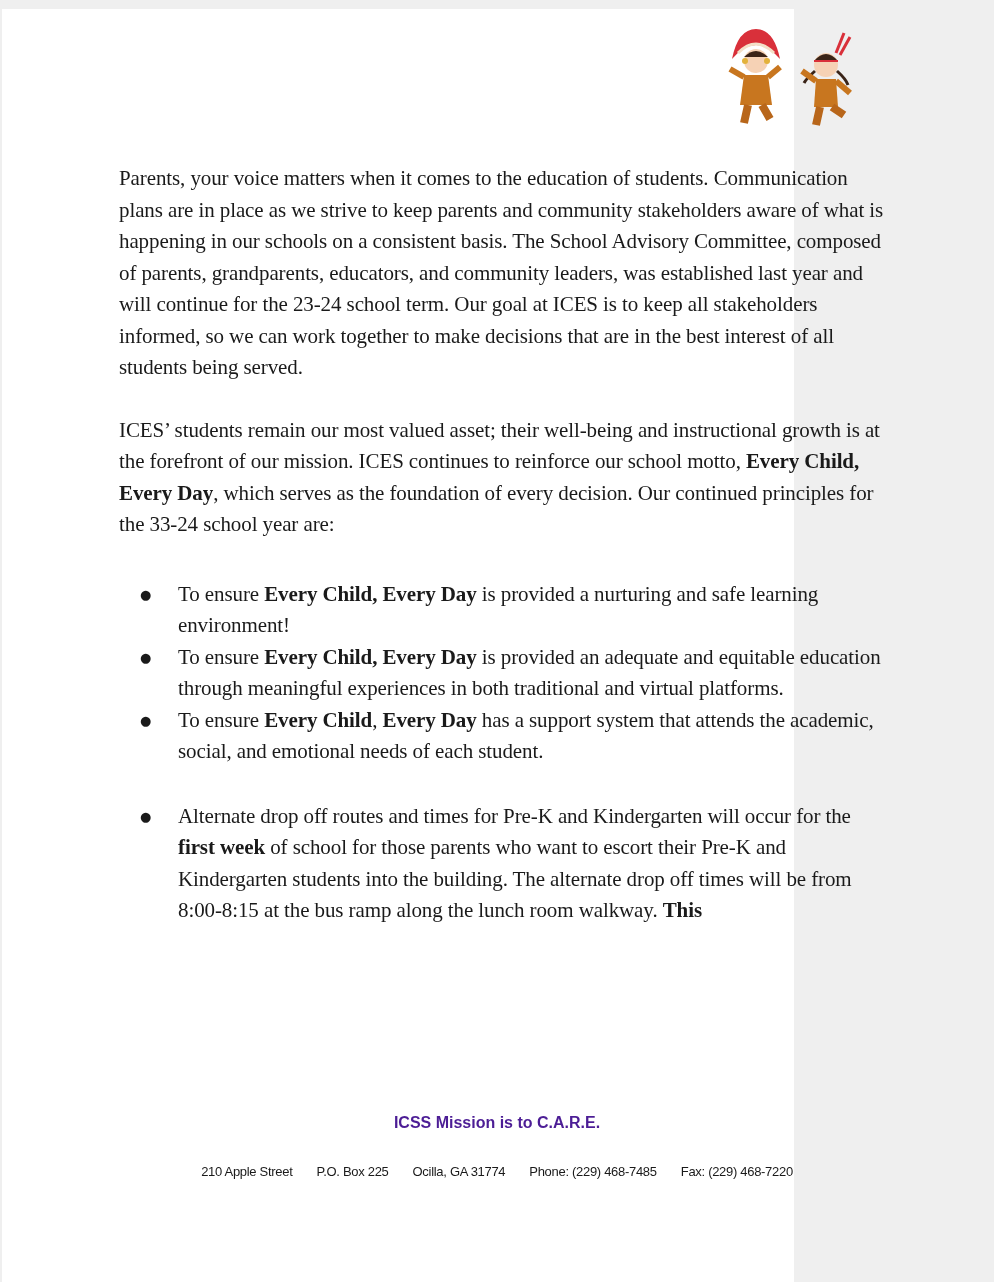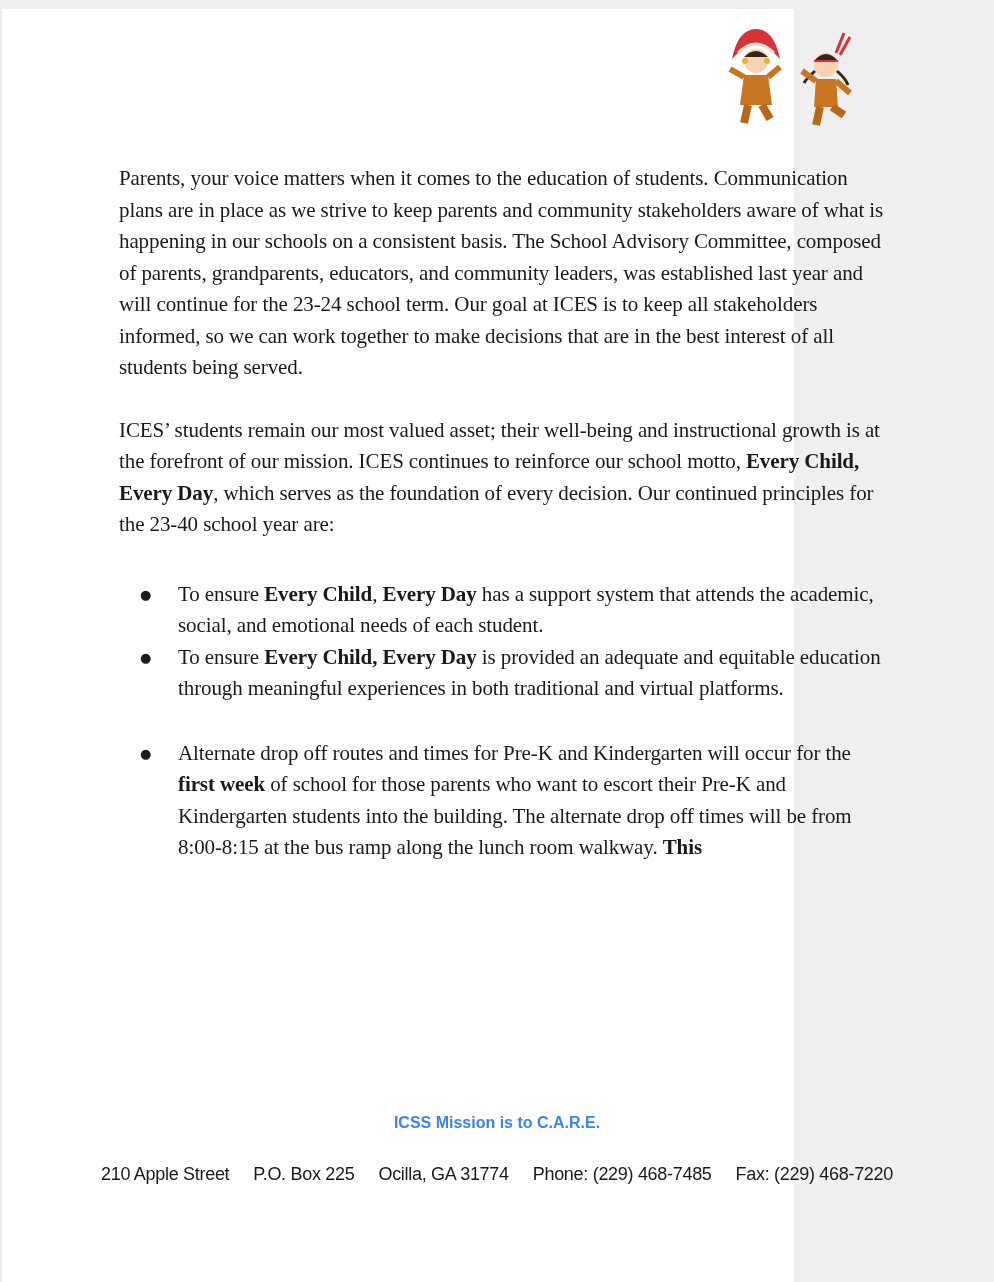--- a/index.html
+++ b/index.html
@@ -11,24 +11,24 @@
   .p1 { }
   .p2 { margin-top:31px !important; }
   ul { list-style:none; margin:0; padding:0; }
   ul li { position:relative; padding-left:59px; }
   ul li::before { content:"●"; position:absolute; left:21px; top:0; font-size:13px; font-family:"DejaVu Sans", sans-serif; }
   .list1 { margin-top:38px; }
   .p3 { margin-top:12px !important; }
   .list2 { margin-top:33px; }
   b { font-weight:bold; }
   .footer { position:absolute; left:0; width:990px; text-align:center; font-family:"Liberation Sans", sans-serif; }
-  .f1 { top:1105px; font-size:16px; font-weight:bold; color:#3b82f6; }
+  .f1 { top:1105px; font-size:16px; font-weight:bold; color:#4c1d95; }
   .f2 { top:1132px; font-size:14px; color:#1a1a1a; }
   .f2 .cap { color:#b22222; font-size:17px; font-weight:bold; }
-  .f3 { top:1155px; font-size:18px; color:#1a1a1a; letter-spacing:-0.3px; }
+  .f3 { top:1155px; font-size:13px; color:#1a1a1a; letter-spacing:-0.3px; }
   .f3 span { margin:0 12px; }
 </style>
 </head>
 <body>
 
 <div class="page">
 
   <svg class="mascots" viewBox="0 0 150 110">
 
     <path d="M14 36 Q20 6 38 6 Q56 6 62 36 Q50 22 38 22 Q26 22 14 36Z" fill="#d9303a"></path>
@@ -49,25 +49,26 @@
     <path d="M97 48 Q88 56 86 60 M119 48 Q128 56 130 62" stroke="#3a2418" stroke-width="3" fill="none"></path>
     <path d="M98 56 L118 56 L120 84 L96 84Z" fill="#c8761f"></path>
     <path d="M98 58 L84 48" stroke="#c8761f" stroke-width="6"></path>
     <path d="M118 58 L132 70" stroke="#c8761f" stroke-width="6"></path>
     <path d="M102 84 L98 102 M114 84 L126 92" stroke="#b8661a" stroke-width="8"></path>
   </svg>
 
   <div class="body-text">
     <p class="p1">Parents, your voice matters when it comes to the education of students. Communication plans are in place as we strive to keep parents and community stakeholders aware of what is happening in our schools on a consistent basis. The School Advisory Committee, composed of parents, grandparents, educators, and community leaders, was established last year and will continue for the 23-24 school term. Our goal at ICES is to keep all stakeholders informed, so we can work together to make decisions that are in the best interest of all students being served.</p>
 
-    <p class="p2"><span>ICES’ students remain our most valued asset; their well-being and instructional growth is at the forefront of our mission. ICES continues to reinforce our school motto, </span><b>Every Child, Every Day</b><span>, which serves as the foundation of every decision. Our continued principles for the 23-40 school year are:</span></p>
+    <p class="p2"><span>ICES’ students remain our most valued asset; their well-being and instructional growth is at the forefront of our mission. ICES continues to reinforce our school motto, </span><b>Every Child, Every Day</b><span>, which serves as the foundation of every decision. Our continued principles for the 33-24 school year are:</span></p>
 
     <ul class="list1">
+      <li><span>To ensure </span><b>Every Child, Every Day</b><span> is provided a nurturing and safe learning environment!</span></li>
+      <li><span>To ensure </span><b>Every Child, Every Day</b><span> is provided an adequate and equitable education through meaningful experiences in both traditional and virtual platforms.</span></li>
       <li><span>To ensure </span><b>Every Child</b><span>, </span><b>Every Day</b><span> has a support system that attends the academic, social, and emotional needs of each student.</span></li>
-      <li><span>To ensure </span><b>Every Child, Every Day</b><span> is provided an adequate and equitable education through meaningful experiences in both traditional and virtual platforms.</span></li>
     </ul>
 
 
     <ul class="list2">
       <li><span>Alternate drop off routes and times for Pre-K and Kindergarten will occur for the </span><b>first week</b><span> of school for those parents who want to escort their Pre-K and Kindergarten students into the building. The alternate drop off times will be from 8:00-8:15 at the bus ramp along the lunch room walkway. </span><b>This</b></li>
     </ul>
   </div>
 
   <div class="footer f1">ICSS Mission is to C.A.R.E.</div>
   <div class="footer f3">

